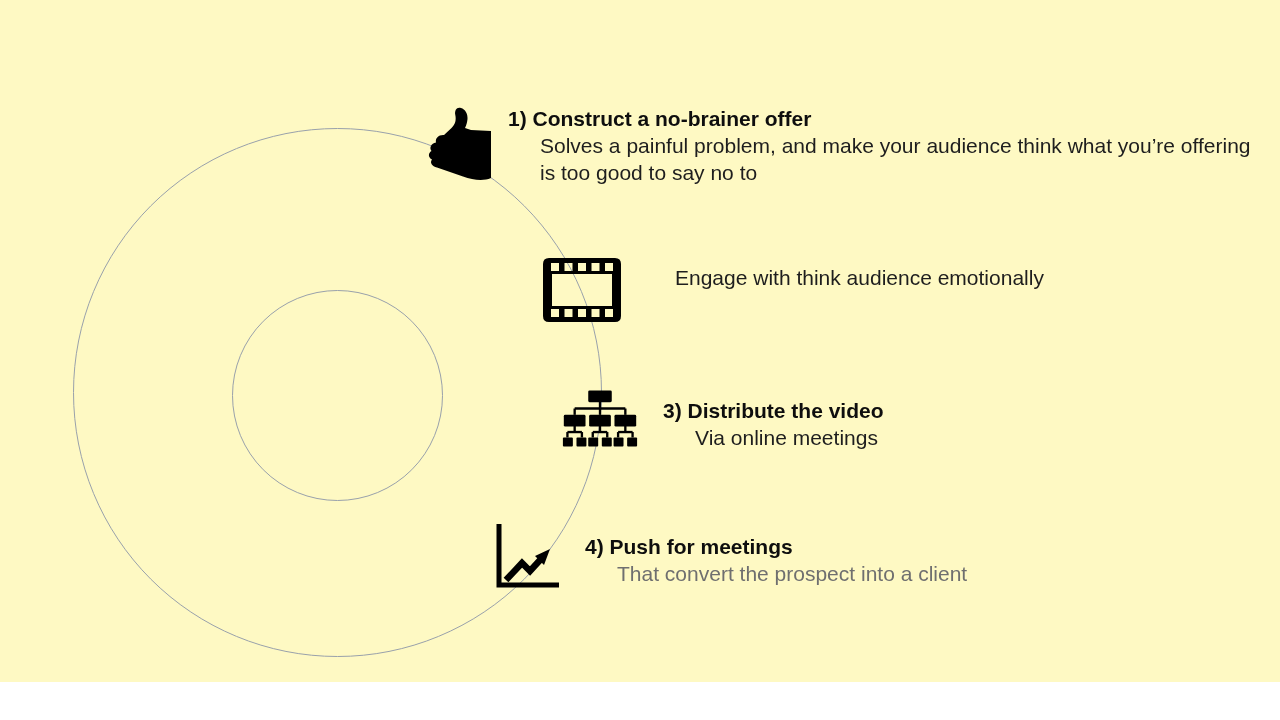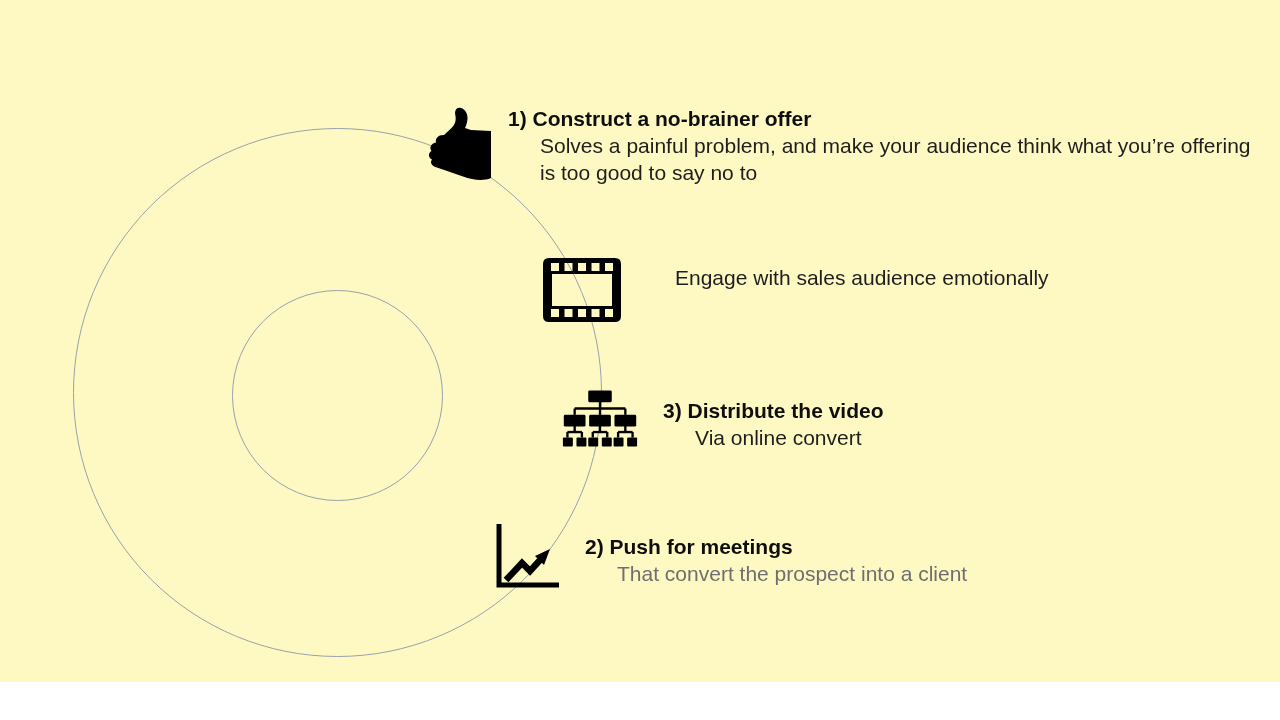--- a/index.html
+++ b/index.html
@@ -86,21 +86,21 @@
   <div class="icon film">
     <svg width="78" height="64" viewBox="0 0 78 64">
       <path fill="#000000" fill-rule="evenodd" d="M6 0 H72 Q78 0 78 6 V58 Q78 64 72 64 H6 Q0 64 0 58 V6 Q0 0 6 0 Z
         M9 16 H69 V48 H9 Z
         M8 5 h8 v8 h-8 Z  M21.5 5 h8 v8 h-8 Z  M35 5 h8 v8 h-8 Z  M48.5 5 h8 v8 h-8 Z  M62 5 h8 v8 h-8 Z
         M8 51 h8 v8 h-8 Z  M21.5 51 h8 v8 h-8 Z  M35 51 h8 v8 h-8 Z  M48.5 51 h8 v8 h-8 Z  M62 51 h8 v8 h-8 Z"></path>
     </svg>
   </div>
 
   <div class="step step-2">
-    <div class="step-desc">Engage with sales audience emotionally</div>
+    <div class="step-desc">Engage with think audience emotionally</div>
   </div>
 
   <div class="icon org">
     <svg width="76" height="66" viewBox="0 0 84 72">
       <g stroke="#000000" stroke-width="2.6" fill="none">
         <path d="M42 12 V20"></path>
         <path d="M14 20 H70"></path>
         <path d="M14 20 V27"></path>
           <path d="M42 20 V27"></path>
           <path d="M70 20 V27"></path>
@@ -127,29 +127,29 @@
         <rect x="29" y="52" width="11" height="10" rx="1"></rect>
         <rect x="44" y="52" width="11" height="10" rx="1"></rect>
         <rect x="57" y="52" width="11" height="10" rx="1"></rect>
         <rect x="72" y="52" width="11" height="10" rx="1"></rect>
       </g>
     </svg>
   </div>
 
   <div class="step step-3">
     <div class="step-title">3) Distribute the video</div>
-    <div class="step-desc">Via online convert</div>
+    <div class="step-desc">Via online meetings</div>
   </div>
 
   <div class="icon graph">
     <svg width="72" height="72" viewBox="0 0 72 72">
       <path d="M8 3 V64 H68" stroke="#000000" stroke-width="5" fill="none"></path>
       <path d="M15 59 L31 42 L39 50 L50 38" stroke="#000000" stroke-width="6.5" fill="none"></path>
       <polygon points="59,28 53,44 44,35" fill="#000000"></polygon>
     </svg>
   </div>
 
   <div class="step step-4">
-    <div class="step-title">2) Push for meetings</div>
+    <div class="step-title">4) Push for meetings</div>
     <div class="step-desc">That convert the prospect into a client</div>
   </div>
 
 </div>
 
 </body></html>

